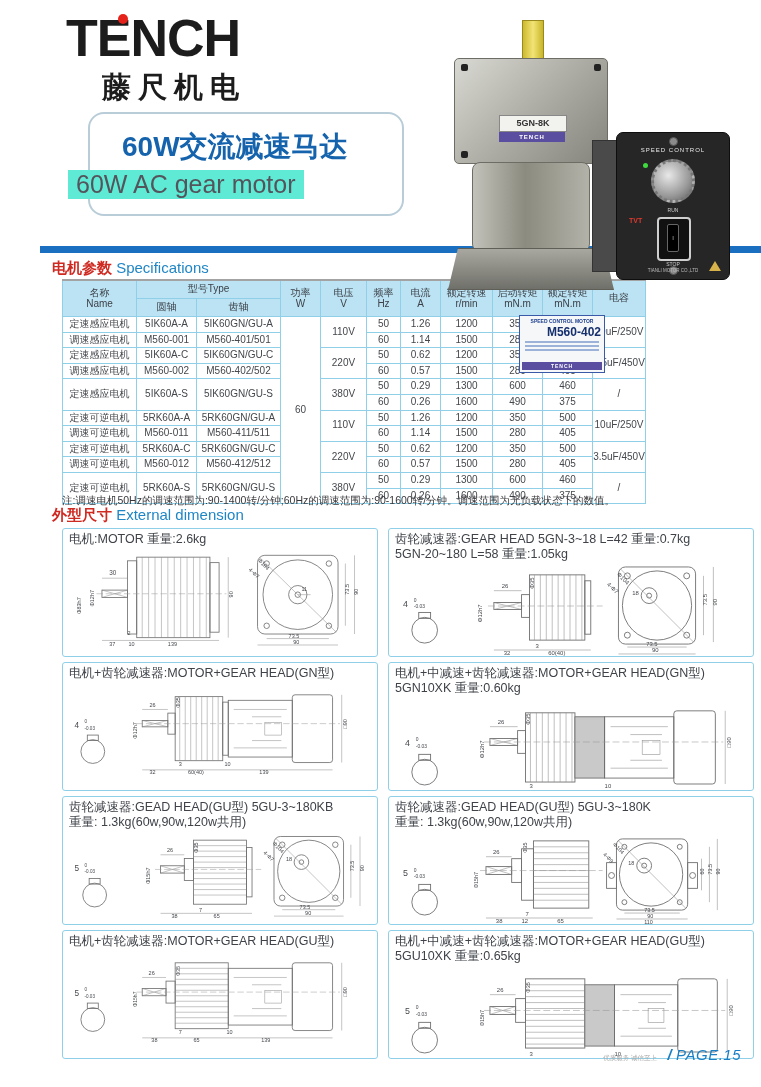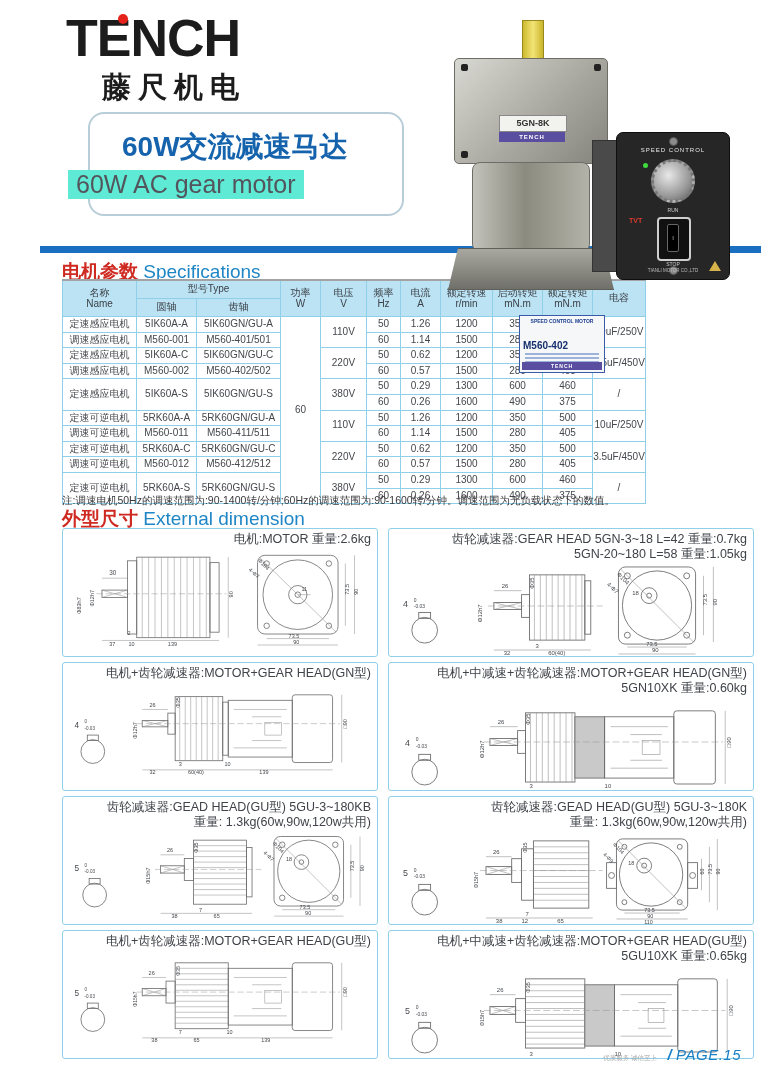--- a/index.html
+++ b/index.html
@@ -27,56 +27,56 @@
   .m-gearbox{position:absolute;left:14px;top:38px;width:152px;height:104px;border-radius:5px;background:linear-gradient(135deg,#d9d9d3,#a9a9a1 55%,#84847c);border:1px solid #6d6d66;}
   .m-bolt{position:absolute;width:7px;height:7px;border-radius:2px;background:#222;}
   .m-label{position:absolute;left:44px;top:56px;width:66px;height:15px;background:#f2f2ee;border:1px solid #888;
            font-size:9px;font-weight:bold;color:#333;text-align:center;line-height:15px;}
   .m-brandstrip{position:absolute;left:44px;top:73px;width:66px;height:10px;background:#5a4ea0;color:#fff;
            font-size:6px;font-weight:bold;text-align:center;line-height:10px;letter-spacing:1px;}
   .m-body{position:absolute;left:32px;top:142px;width:116px;height:88px;border-radius:8px;
           background:linear-gradient(90deg,#c2c2ba,#8b8b80 45%,#b2b2a8);border:1px solid #6d6d66;}
   .m-plate{position:absolute;left:46px;top:152px;width:86px;height:58px;background:#f5f7f9;border:1px solid #3a5aa8;padding:2px 3px;box-sizing:border-box;}
   .m-plate-l1{font-size:5px;color:#1d3f8f;text-align:center;font-weight:bold;}
-  .m-plate-l2{font-size:10px;color:#16306e;text-align:left;font-weight:bold;margin-top:16px;}
+  .m-plate-l2{font-size:12px;color:#16306e;text-align:right;font-weight:bold;margin-top:1px;}
   .m-plate-bar{height:2px;background:#9db2d8;margin:2px 2px 0 2px;}
   .m-plate-strip{position:absolute;left:2px;right:2px;bottom:2px;height:8px;background:#5a4ea0;color:#fff;font-size:5px;font-weight:bold;text-align:center;line-height:8px;letter-spacing:1px;}
   .m-base{position:absolute;left:8px;top:228px;width:164px;height:40px;background:linear-gradient(180deg,#a8a8a0,#70706a);border:1px solid #5f5f58;clip-path:polygon(6% 0,94% 0,100% 100%,0 100%);}
   .ctrl-back{position:absolute;left:152px;top:120px;width:58px;height:130px;background:#4a4a4a;border:1px solid #333;}
   .ctrl{position:absolute;left:176px;top:112px;width:112px;height:146px;background:#262626;border:1px solid #0e0e0e;border-radius:7px;}
   .ctrl-screw{position:absolute;left:52px;width:7px;height:7px;border-radius:50%;background:#8b8b8b;border:1px solid #555;}
   .ctrl-title{position:absolute;top:14px;width:100%;text-align:center;font-size:6px;color:#e8e8e8;letter-spacing:1px;}
   .ctrl-knob{position:absolute;left:34px;top:26px;width:44px;height:44px;border-radius:50%;
              background:radial-gradient(circle at 38% 35%,#e8e8e8,#9a9a9a 60%,#5c5c5c);border:3px dotted #777;box-sizing:border-box;}
   .ctrl-led{position:absolute;left:26px;top:30px;width:5px;height:5px;border-radius:50%;background:#3ddb3d;}
   .ctrl-run{position:absolute;left:0;top:74px;width:100%;text-align:center;font-size:5px;color:#cfcfcf;}
   .ctrl-tvt{position:absolute;left:12px;top:84px;font-size:7px;font-weight:bold;color:#e03a2e;}
   .ctrl-switch{position:absolute;left:40px;top:84px;width:30px;height:40px;background:#111;border:2px solid #cfcfcf;border-radius:4px;}
   .ctrl-switch-in{position:absolute;left:8px;top:5px;width:10px;height:26px;background:#000;border:1px solid #666;border-radius:2px;color:#bbb;font-size:6px;text-align:center;line-height:26px;}
   .ctrl-stop{position:absolute;left:0;top:128px;width:100%;text-align:center;font-size:5px;color:#cfcfcf;}
   .ctrl-maker{position:absolute;left:0;top:135px;width:100%;text-align:center;font-size:4.5px;color:#bdbdbd;}
   .ctrl-tri{position:absolute;right:8px;top:128px;width:0;height:0;border-left:6px solid transparent;border-right:6px solid transparent;border-bottom:10px solid #d7b24a;}
 
   
-  .sec{left:62px;font-size:19px;}
+  .sec{left:52px;font-size:15px;}
   .sec b{color:#cf2a21;font-weight:bold;}
   .sec span{color:#1f86c6;}
 
   
   .spec{left:62px;top:279px;width:583px;border-collapse:collapse;table-layout:fixed;
         font-size:10px;color:#44474c;text-align:center;border-top:2px solid #a3a3a3;}
   .spec th,.spec td{border:1px solid #8fd0e8;padding:0;height:14.6px;line-height:1.05;overflow:hidden;white-space:nowrap;}
   .spec th{background:#bce3f3;font-weight:normal;color:#3c4148;height:17px;}
   .spec td{background:#fff;}
 
   
   .note{left:62px;top:494px;font-size:10.5px;color:#38383c;}
 
   
-  .grid{left:62px;top:528px;width:692px;display:grid;grid-template-columns:316px 366px;grid-auto-rows:129px;gap:5px 10px;text-align:right;}
+  .grid{left:62px;top:528px;width:692px;display:grid;grid-template-columns:316px 366px;grid-auto-rows:129px;gap:5px 10px;}
   .panel{border:1.5px solid #8fd0e8;border-radius:3px;background:#fff;padding:3px 6px 0 6px;box-sizing:border-box;overflow:hidden;}
   .ptitle{font-size:12.5px;color:#3f4349;line-height:1.2;}
   .draw{display:block;width:100%;margin-top:1px;}
   .draw .s{stroke:#6e6e6e;stroke-width:.9;fill:none;}
   .draw .thin{stroke:#8a8a8a;stroke-width:.55;fill:none;}
   .draw .axis{stroke:#9a9a9a;stroke-width:.55;stroke-dasharray:7 3;fill:none;}
   .draw .gfill{fill:#c9c9c9;stroke:#6e6e6e;stroke-width:.9;}
   .draw text{font-family:"Liberation Sans","DejaVu Sans",sans-serif;font-size:7px;fill:#45484d;}
   .draw .t6{font-size:6px;} .draw .t55{font-size:5.5px;} .draw .t5{font-size:5px;} .draw .t9{font-size:9px;}
 

